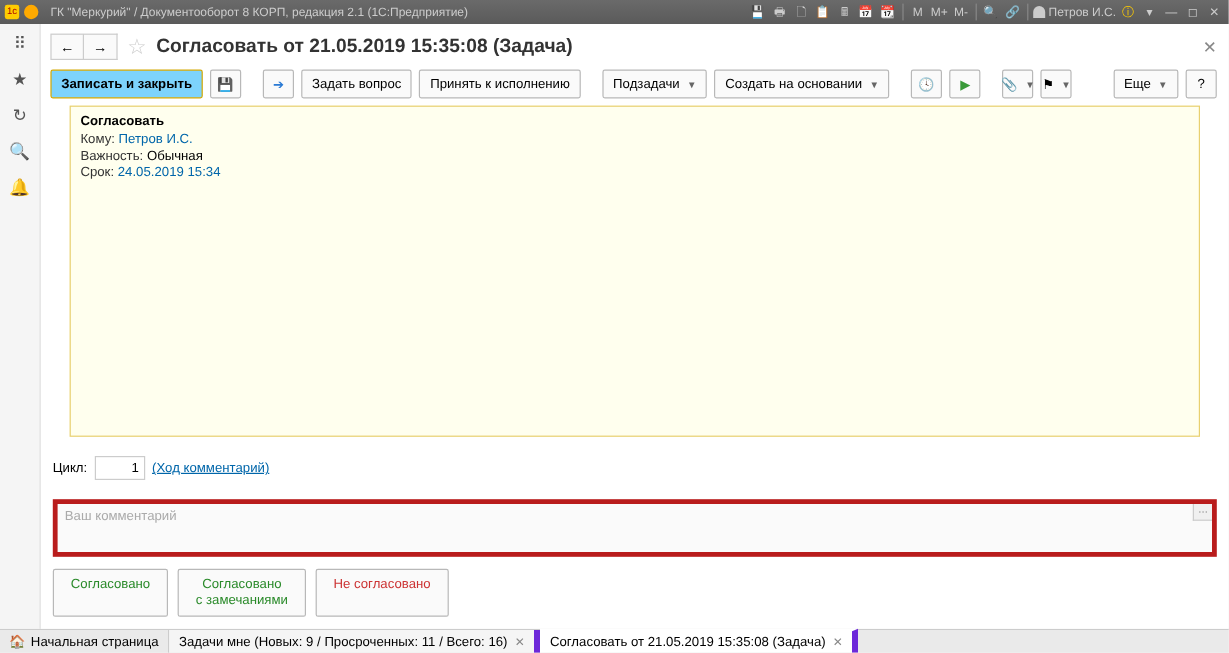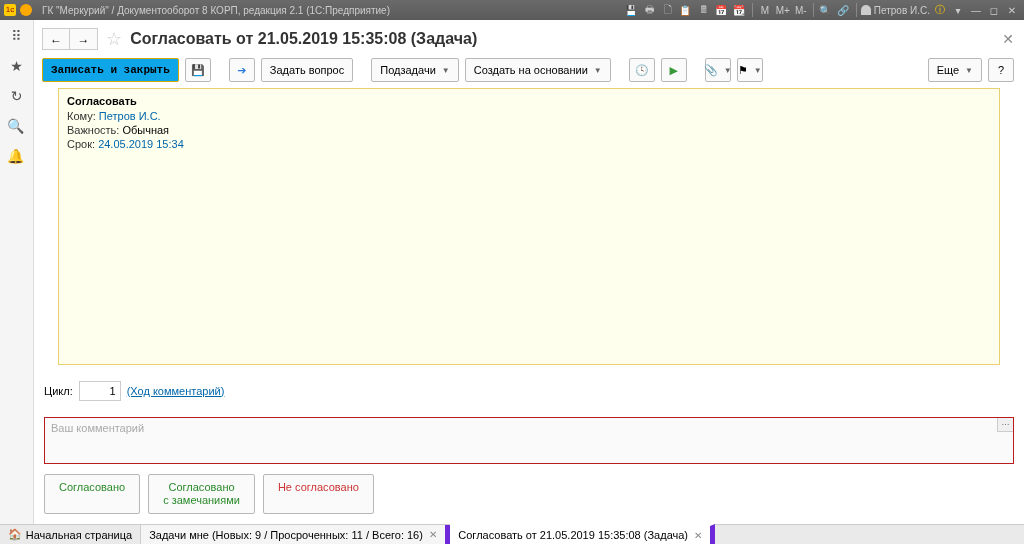--- a/index.html
+++ b/index.html
@@ -19,35 +19,35 @@
   .sidebar .sb-btn { width:20px; height:20px; display:flex; align-items:center; justify-content:center; color:#555; font-size:14px;}
   .content { flex:1; background:#fff; display:flex; flex-direction:column; }
   .header-row { display:flex; align-items:center; padding:8px 10px 8px 8px; }
   .nav-btn { width:28px; height:22px; border:1px solid #ccc; background:#fafafa; display:flex; align-items:center; justify-content:center; font-size:12px;}
   .nav-btn + .nav-btn { border-left:none; }
   .star { margin:0 8px; color:#ccc; font-size:18px;}
   .page-title { font-size:16px; font-weight:bold; color:#333;}
   .close-x { margin-left:auto; color:#888; font-size:14px; }
   .toolbar { display:flex; align-items:center; padding: 0 10px 6px 8px; gap:6px; flex-wrap:nowrap;}
   .btn { height:24px; border:1px solid #b8b8b8; background:#fafafa; padding:0 8px; display:flex; align-items:center; gap:4px; font-size:11px; border-radius:2px; cursor:pointer; white-space:nowrap;}
-  .btn.yellow { background:#0ea5e9; border-color:#d4a800; font-weight:bold;font-family:Liberation Mono, monospace;}
+  .btn.yellow { background:#7dd3fc; border-color:#d4a800; font-weight:bold;}
   .btn.icon-only { padding:0 5px; width:26px; justify-content:center;}
   .btn .dd { font-size:8px; color:#666; margin-left:2px;}
   .btn .ico { font-size:11px; }
   .spacer { flex:0 0 6px;}
   .toolbar .push-right { margin-left:auto; display:flex; gap:6px;}
   .info-frame { margin:0 24px; border:1px solid #e8d070; background:#ffffee; padding:6px 8px; height:282px; font-size:11px; }
   .info-frame .bold { font-weight:bold; margin-bottom:3px;}
   .info-frame .row { margin-bottom:2px;}
   .info-frame .lbl { color:#333; }
   .info-frame .lnk { color:#0066aa; }
   .cycle-row { display:flex; align-items:center; padding:16px 10px; gap:6px; font-size:11px;}
   .cycle-row .cyc-input { width:42px; height:20px; border:1px solid #ccc; text-align:right; padding:0 4px; font-size:11px;}
   .cycle-row .lnk { color:#0066aa; text-decoration:underline;}
-  .comment-box { margin:0 10px; border:1px solid #b91c1c; height:48px; position:relative; background:#fafafa;}
+  .comment-box { margin:0 10px; border:4px solid #b91c1c; height:48px; position:relative; background:#fafafa;}
   .comment-box .ph { color:#aaa; padding:4px 6px; }
   .comment-box .expand { position:absolute; top:0; right:0; width:16px; height:14px; border-left:1px solid #ccc; border-bottom:1px solid #ccc; display:flex; align-items:center; justify-content:center; font-size:8px; color:#666; background:#f0f0f0;}
   .action-row { display:flex; gap:8px; padding:10px;}
   .abtn { border:1px solid #b8b8b8; background:#fafafa; padding:6px 14px; font-size:11px; border-radius:2px; text-align:center; line-height:1.2;}
   .abtn.green { color:#2a8a2a; }
   .abtn.red { color:#cc3333; }
   .bottom-tabs { height:20px; background:#eaeaea; border-top:1px solid #ccc; display:flex; align-items:stretch; font-size:11px;}
   .bt-home { display:flex; align-items:center; padding:0 8px; border-right:1px solid #ccc; gap:4px;}
   .bt-tab { display:flex; align-items:center; padding:0 8px; border-right:5px solid #6d28d9; gap:6px; background:#f5f5f5;}
   .bt-tab.active { background:#fff; border-top:2px solid #fff; margin-top:-1px;}
@@ -111,20 +111,21 @@
     <div class="toolbar">
       <div class="btn yellow">Записать и закрыть</div>
       <div class="btn icon-only">
           <span class="ico">💾</span>
         </div>
       <div class="spacer"></div>
       <div class="btn icon-only">
           <span class="ico" style="color:#2a7ad4">➔</span>
         </div>
       <div class="btn">Задать вопрос</div>
+      <div class="btn">Принять к исполнению</div>
       <div class="spacer"></div>
       <div class="btn">
           <span>Подзадачи</span>
           <span class="dd">▼</span>
         </div>
       <div class="btn">
           <span>Создать на основании</span>
           <span class="dd">▼</span>
         </div>
       <div class="spacer"></div>

